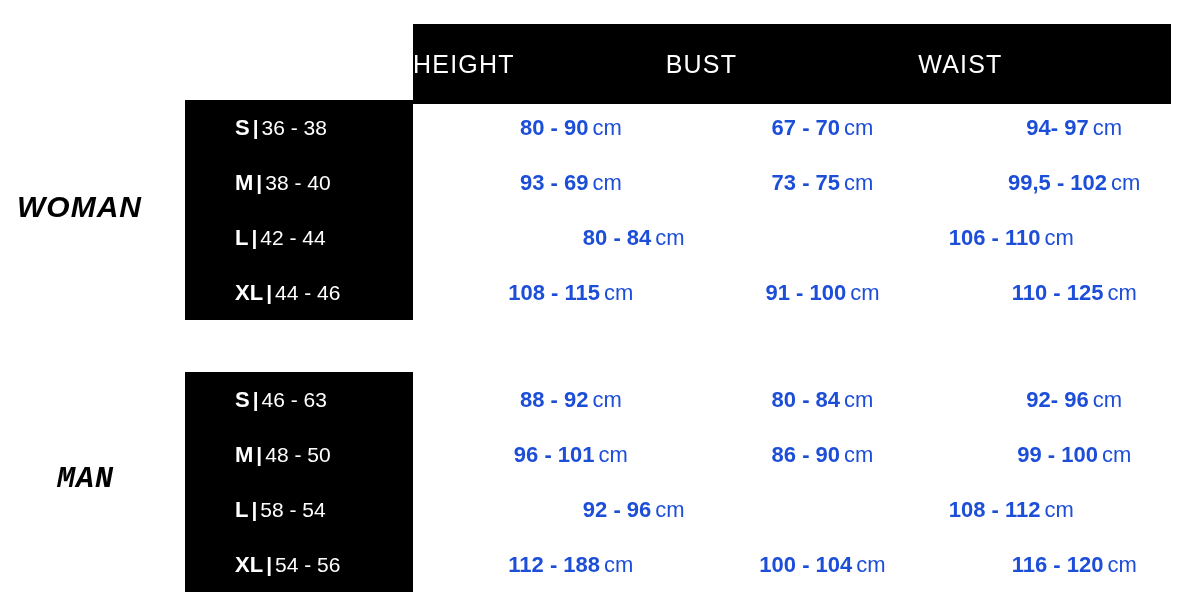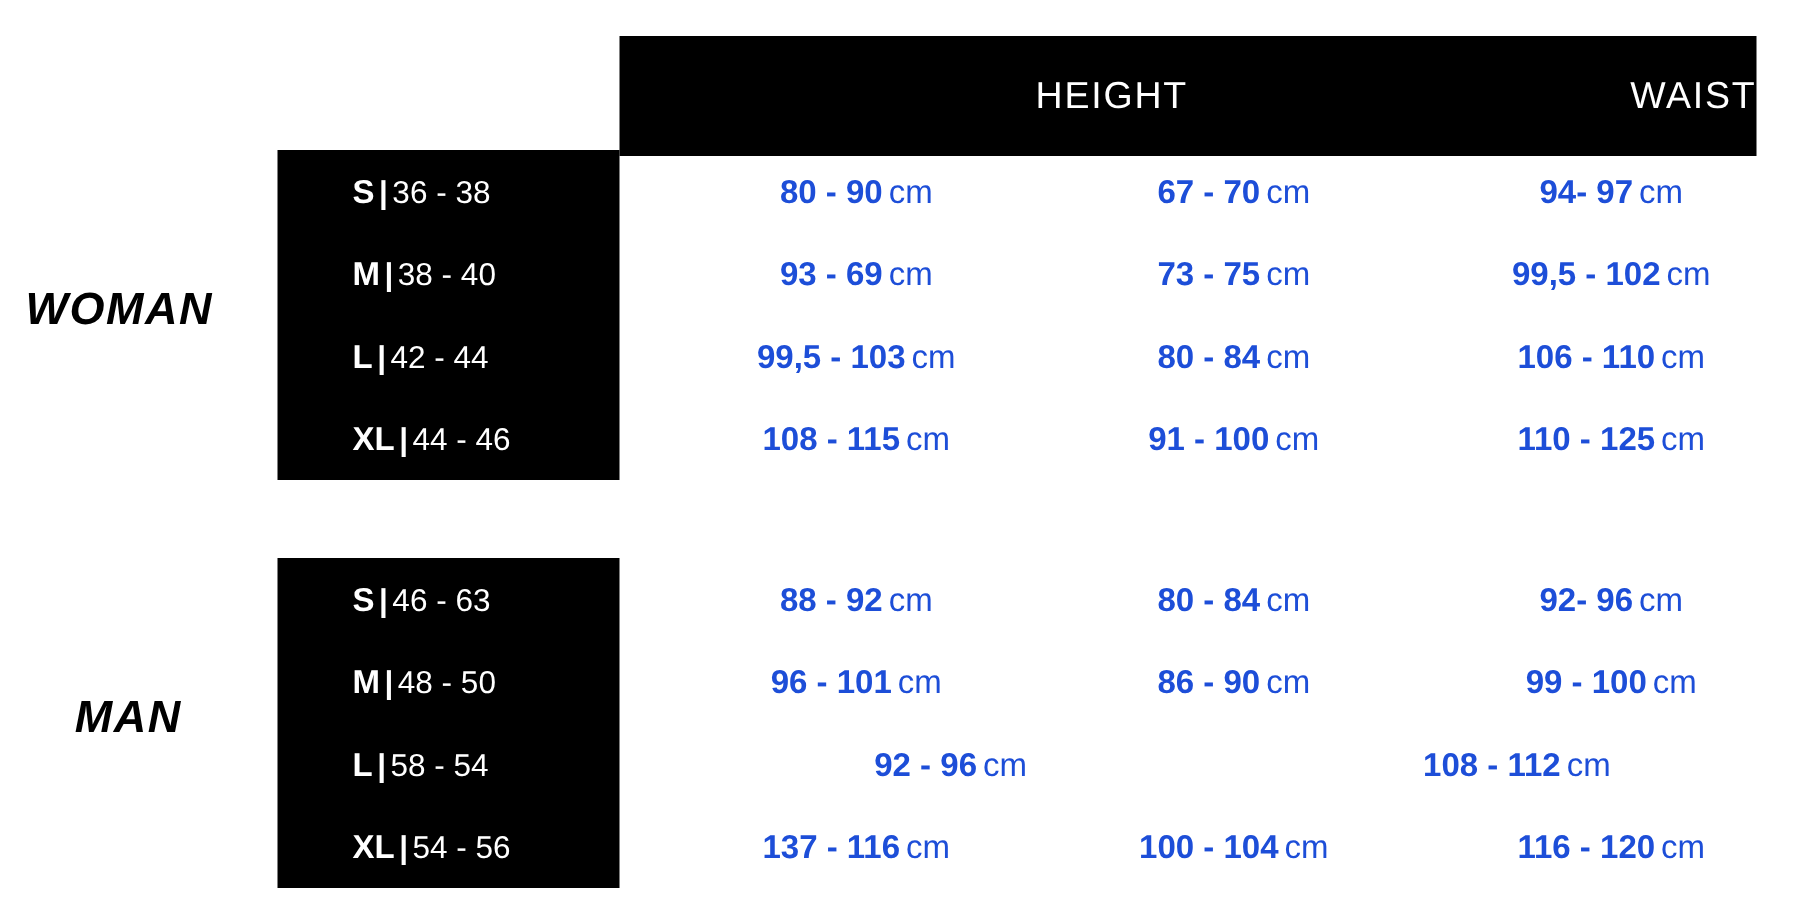--- a/index.html
+++ b/index.html
@@ -34,21 +34,21 @@
     position: absolute;
     left: 413px;
     top: 24px;
     width: 758px;
     height: 80px;
     display: flex;
     align-items: center;
   }
   .header-cell {
     flex: 1 1 0;
-    text-align: right;
+    text-align: left;
     color: #ffffff;
     font-size: 25px;
     letter-spacing: 1.2px;
     font-weight: 400;
   }
 
   
   .section {
     position: absolute;
     left: 0;
@@ -73,21 +73,21 @@
     left: 0;
     width: 185px;
     text-align: center;
     font-size: 30px;
     font-weight: bold;
     font-style: italic;
     letter-spacing: 1px;
     color: #000000;
   }
   .section.woman .group-label { top: 90px; padding-right: 26px; box-sizing: border-box; }
-  .section.man   .group-label { top: 90px; padding-right: 14px; box-sizing: border-box; }
+  .section.man   .group-label { top: 90px; padding-right: 14px; box-sizing: border-box; font-family: Liberation Mono, monospace; }
 
   
   .rows {
     position: absolute;
     left: 0;
     top: 0;
     width: 1200px;
   }
   .row {
     display: flex;
@@ -132,20 +132,21 @@
   }
 </style>
 </head>
 <body>
 
 <div class="sheet">
 
   <div class="header-band"></div>
   <div class="header-cells">
     <div class="header-cell">HEIGHT</div>
+    <div class="header-cell">BUST</div>
     <div class="header-cell">WAIST</div>
   </div>
 
   <div class="section woman">
     <div class="size-band"></div>
     <div class="group-label">WOMAN</div>
     <div class="rows">
 
       <div class="row">
         <div class="size-cell">
@@ -162,21 +163,20 @@
         </div>
         <div class="meas"><span class="val">93 - 69</span><span class="unit">cm</span></div>
         <div class="meas"><span class="val">73 - 75</span><span class="unit">cm</span></div>
         <div class="meas"><span class="val">99,5 - 102</span><span class="unit">cm</span></div>
       </div>
 
       <div class="row">
         <div class="size-cell">
           <span class="sz">L</span><span class="sep">|</span><span class="rng">42 - 44</span>
         </div>
-        <div class="meas"><span class="val">99,5 - 103</span><span class="unit">cm</span></div>
         <div class="meas"><span class="val">80 - 84</span><span class="unit">cm</span></div>
         <div class="meas"><span class="val">106 - 110</span><span class="unit">cm</span></div>
       </div>
 
       <div class="row">
         <div class="size-cell">
           <span class="sz">XL</span><span class="sep">|</span><span class="rng">44 - 46</span>
         </div>
         <div class="meas"><span class="val">108 - 115</span><span class="unit">cm</span></div>
         <div class="meas"><span class="val">91 - 100</span><span class="unit">cm</span></div>
@@ -214,21 +214,21 @@
           <span class="sz">L</span><span class="sep">|</span><span class="rng">58 - 54</span>
         </div>
         <div class="meas"><span class="val">92 - 96</span><span class="unit">cm</span></div>
         <div class="meas"><span class="val">108 - 112</span><span class="unit">cm</span></div>
       </div>
 
       <div class="row">
         <div class="size-cell">
           <span class="sz">XL</span><span class="sep">|</span><span class="rng">54 - 56</span>
         </div>
-        <div class="meas"><span class="val">137 - 116</span><span class="unit">cm</span></div>
+        <div class="meas"><span class="val">112 - 188</span><span class="unit">cm</span></div>
         <div class="meas"><span class="val">100 - 104</span><span class="unit">cm</span></div>
         <div class="meas"><span class="val">116 - 120</span><span class="unit">cm</span></div>
       </div>
 
     </div>
   </div>
 
 </div>
 
 </body></html>

